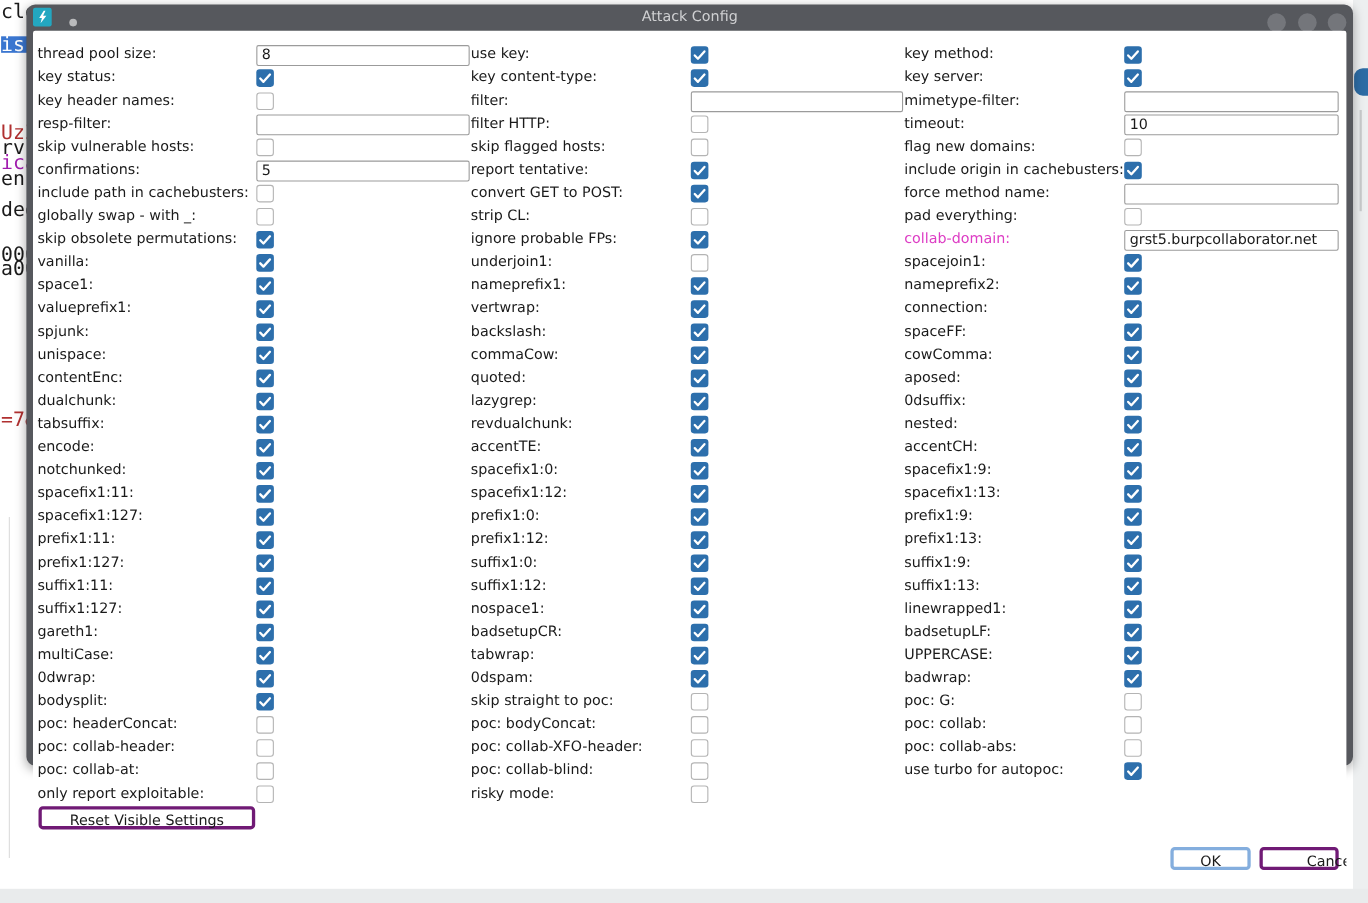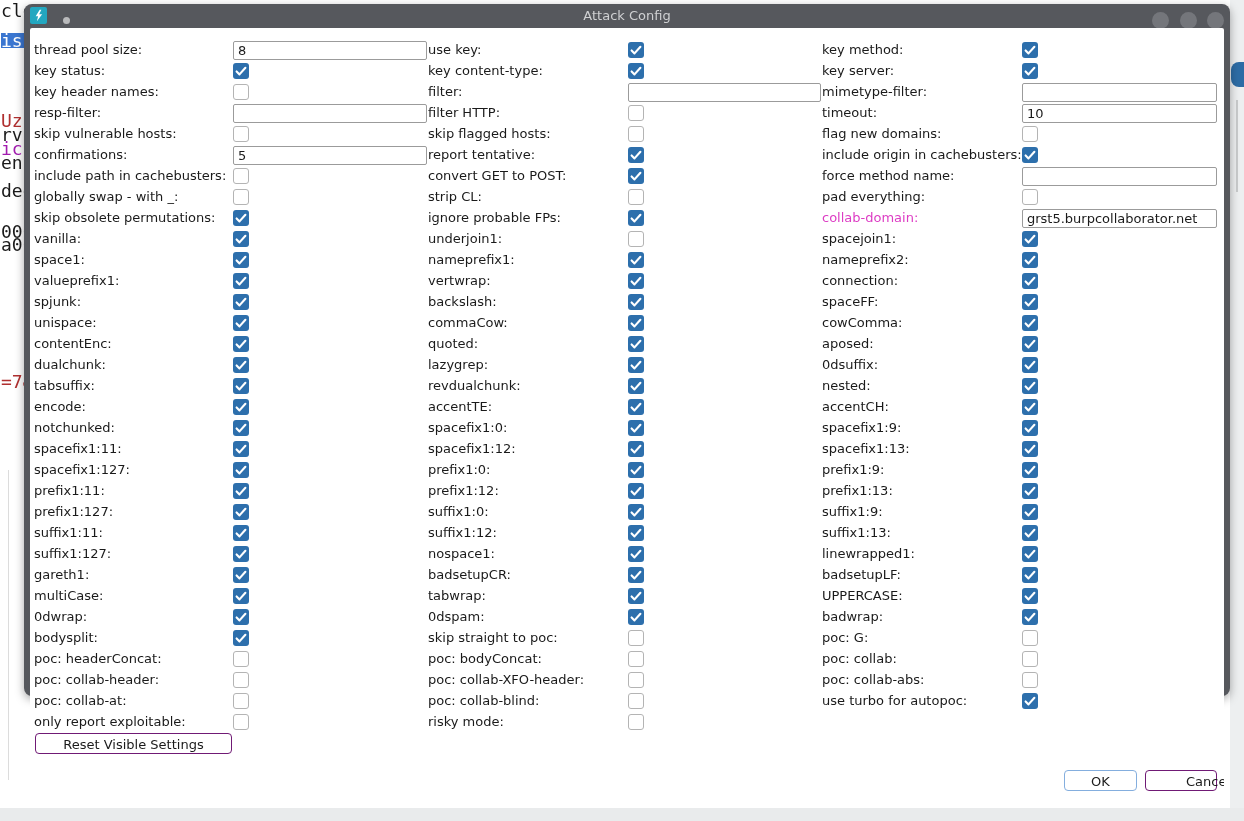--- a/index.html
+++ b/index.html
@@ -44,21 +44,21 @@
       border:1px solid #b4b4b4;border-radius:3px;background:#fff;}
   .cb.on{border:none;background:#2d6fac;}
   .cb.on svg{position:absolute;left:0;top:0;width:16px;height:16px;}
   .tf{position:absolute;top:1px;height:19px;box-sizing:border-box;
       border:1px solid #9b9b9b;border-radius:2px;background:#fff;padding:0 4px;
       font-family:"DejaVu Sans","Liberation Sans",sans-serif;font-size:13px;color:#1a1a1a;outline:none;}
   #col1{left:4px;}  #col1 .cb{left:199px;} #col1 .tf{left:199px;width:194px;}
   #col2{left:398px;}#col2 .cb{left:200px;} #col2 .tf{left:200px;width:193px;}
   #col3{left:792px;}#col3 .cb{left:200px;} #col3 .tf{left:200px;width:195px;}
 
-  .btn{position:absolute;box-sizing:border-box;background:#fff;border:1px solid #701a75;
+  .btn{position:absolute;box-sizing:border-box;background:#fff;border:3px solid #701a75;
        border-radius:4px;font-family:"DejaVu Sans","Liberation Sans",sans-serif;
        font-size:13px;color:#1a1a1a;text-align:center;line-height:19px;cursor:default;}
   .btn.reset{left:5px;top:705px;width:197px;height:21px;}
   .btn.ok{left:1034px;top:742px;width:73px;height:21px;border-color:#84aede;}
   .btn.cancel{left:1115px;top:742px;width:72px;height:21px;padding-left:40px;}
 </style>
 </head>
 <body>
 
 <div id="frags">

